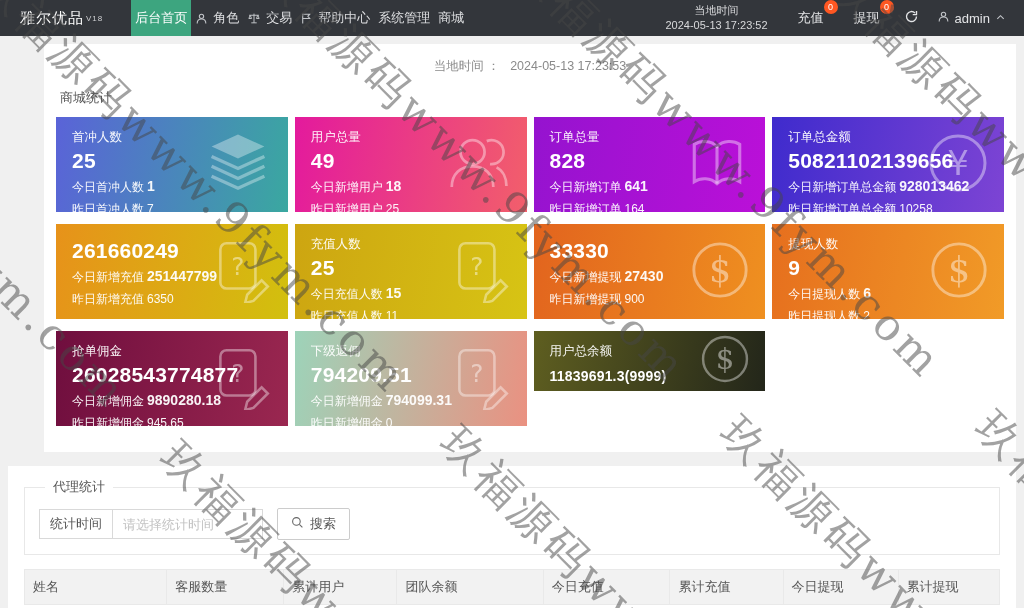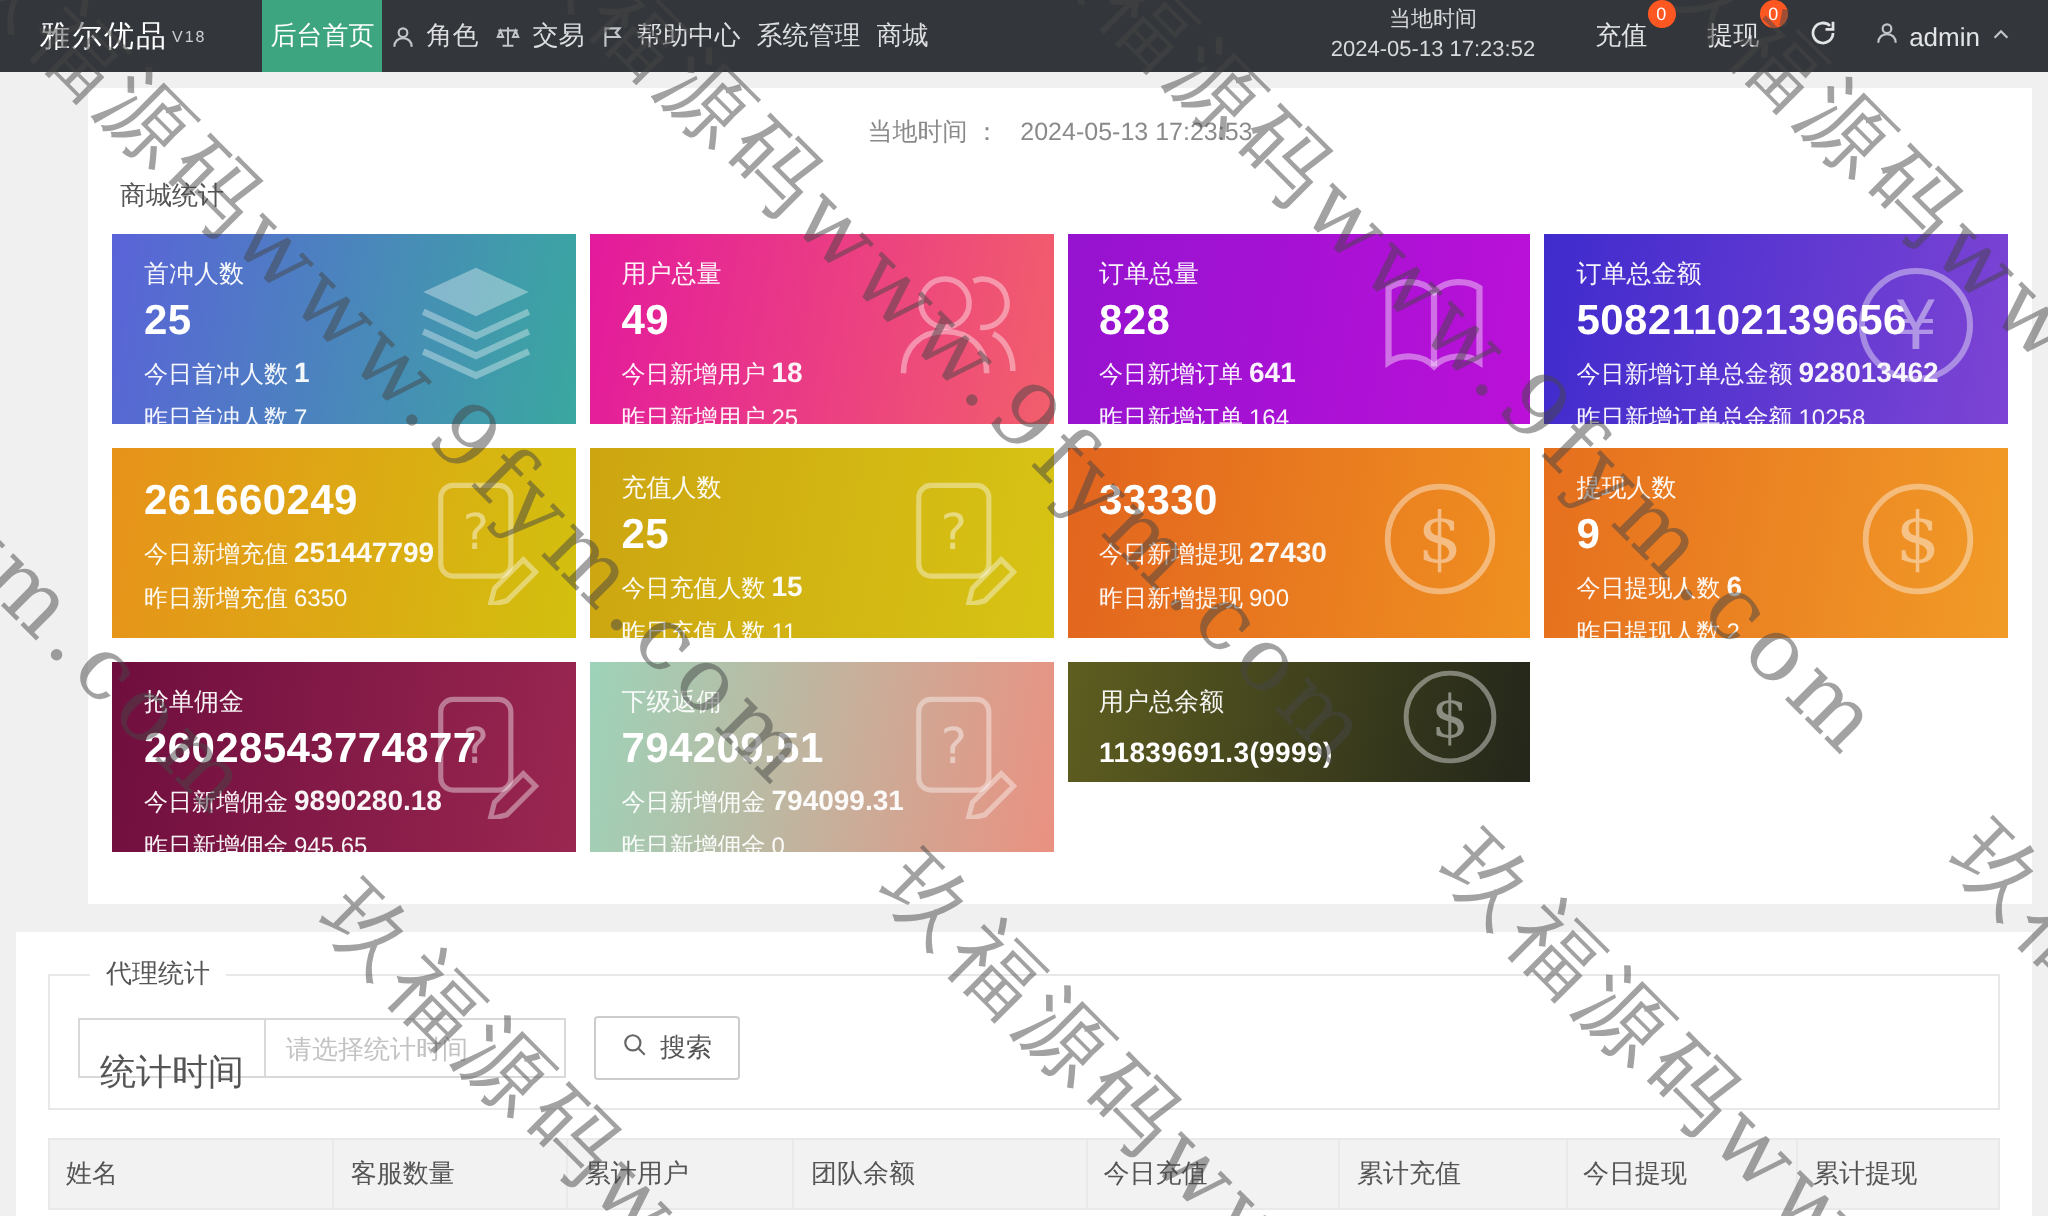--- a/index.html
+++ b/index.html
@@ -49,21 +49,21 @@
   .g7{background:linear-gradient(100deg,#e66f1e,#f19b27);}
   .g8{background:linear-gradient(100deg,#6f0e3e,#9a2750);}
   .g9{background:linear-gradient(100deg,#9dd3b9,#ea9181);}
   .g10{background:linear-gradient(100deg,#5e5e20,#23261a);}
 
   
   .panel-2 { margin-top:14px; padding:12px 16px 0 16px; min-height:200px; }
   fieldset { border:1px solid #e8e8e8; padding:12px 14px 14px 14px; }
   legend { font-size:13px; color:#555; padding:0 8px; margin-left:6px; }
   .filter-row { display:flex; align-items:center; }
-  .addon { border:1px solid #d9d9d9; height:30px; line-height:28px; padding:12px 10px; font-size:18px; color:#555; background:#fff; }
+  .addon { border:1px solid #d9d9d9; height:30px; line-height:28px; padding:0 10px; font-size:13px; color:#555; background:#fff; }
   .filter-input { border:1px solid #d9d9d9; border-left:none; height:30px; width:150px; padding:0 10px; font-size:13px; color:#333; outline:none; }
   .filter-input::placeholder { color:#c2c2c2; }
   .search-btn { margin-left:14px; border:1px solid #ccc; background:#fff; height:32px; padding:0 13px; display:flex; align-items:center; gap:6px; font-size:13px; color:#555; border-radius:2px; cursor:pointer; }
 
   
   table { width:100%; border-collapse:collapse; margin-top:14px; table-layout:fixed; }
   th { background:#f2f2f2; font-weight:400; color:#555; text-align:left; padding:8px 8px; font-size:13px; border:1px solid #e9e9e9; }
   td { padding:11px 8px; font-size:13px; color:#666; border-bottom:1px solid #eee; background:#fff; }
 
   

